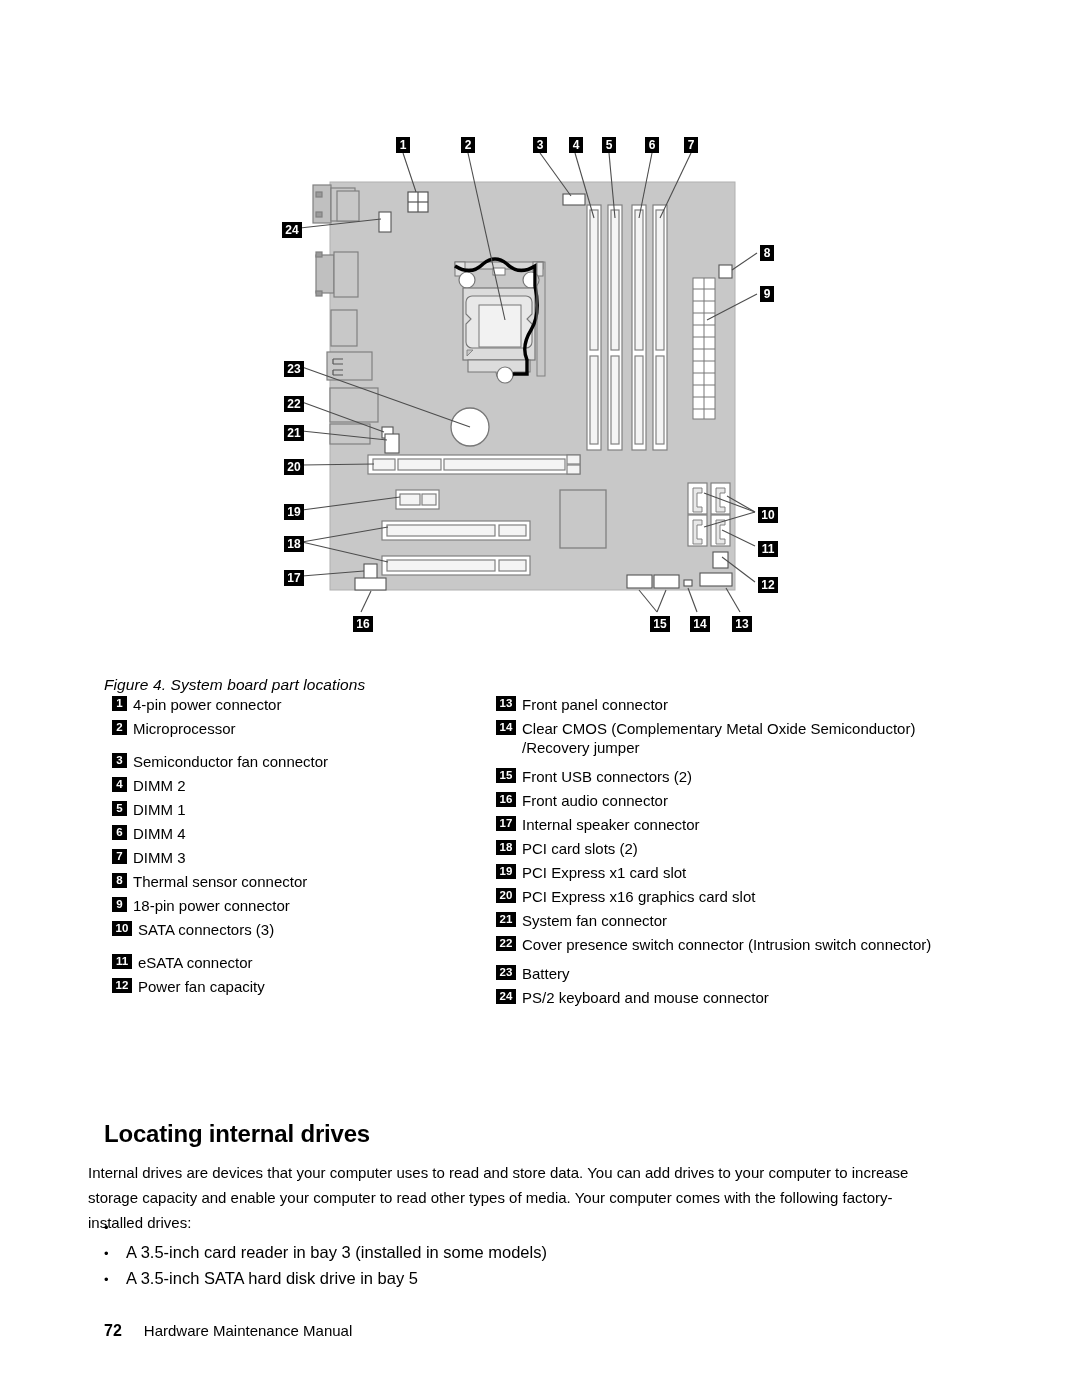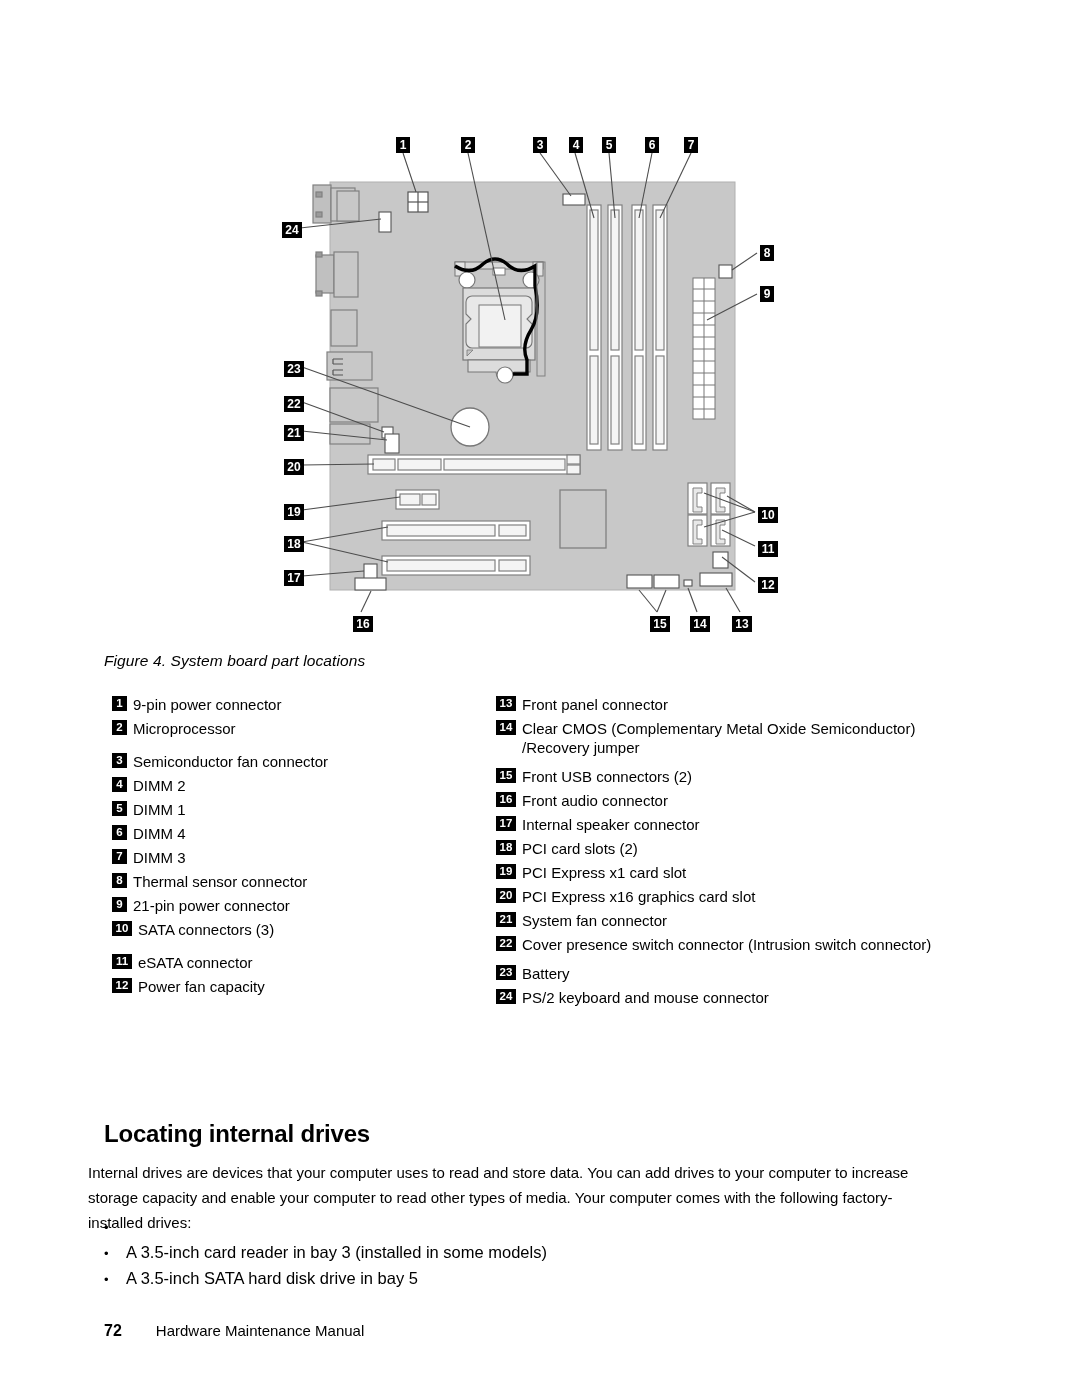--- a/index.html
+++ b/index.html
@@ -27,21 +27,21 @@
   #board-svg {
     position: absolute;
     left: 0;
     top: 0;
   }
 
   
   #figure-caption {
     position: absolute;
     left: 104px;
-    top: 652px;
+    top: 676px;
     font-size: 15.5px;
     font-style: italic;
     font-family: "Liberation Sans", sans-serif;
     letter-spacing: 0.1px;
     white-space: nowrap;
   }
 
   
   #legend {
     position: absolute;
@@ -144,21 +144,20 @@
   }
 
   
   #footer {
     position: absolute;
     left: 104px;
     top: 1322px;
     font-size: 15px;
     display: flex;
     align-items: baseline;
-    gap: 12px;
   }
   #footer .page-num {
     font-weight: bold;
     font-size: 16px;
     margin-right: 22px;
   }
 </style>
 </head>
 <body>
 
@@ -383,21 +382,21 @@
       <div class="cal" style="left: 282px; top: 222px; width: 20px;">24</div>
     </div>
 </div>
 
 <div id="figure-caption">Figure 4.  System board part locations</div>
 
 <div id="legend">
   <div class="legend-col" id="legend-col-left">
       <div class="legend-item">
         <span class="badge">1</span>
-        <span class="legend-label">9-pin power connector</span>
+        <span class="legend-label">4-pin power connector</span>
       </div>
       <div class="legend-item gap-after">
         <span class="badge">2</span>
         <span class="legend-label">Microprocessor</span>
       </div>
       <div class="legend-item">
         <span class="badge">3</span>
         <span class="legend-label">Semiconductor fan connector</span>
       </div>
       <div class="legend-item">
@@ -415,21 +414,21 @@
       <div class="legend-item">
         <span class="badge">7</span>
         <span class="legend-label">DIMM 3</span>
       </div>
       <div class="legend-item">
         <span class="badge">8</span>
         <span class="legend-label">Thermal sensor connector</span>
       </div>
       <div class="legend-item">
         <span class="badge">9</span>
-        <span class="legend-label">21-pin power connector</span>
+        <span class="legend-label">18-pin power connector</span>
       </div>
       <div class="legend-item gap-after">
         <span class="badge wide">10</span>
         <span class="legend-label">SATA connectors (3)</span>
       </div>
       <div class="legend-item">
         <span class="badge wide">11</span>
         <span class="legend-label">eSATA connector</span>
       </div>
       <div class="legend-item">

